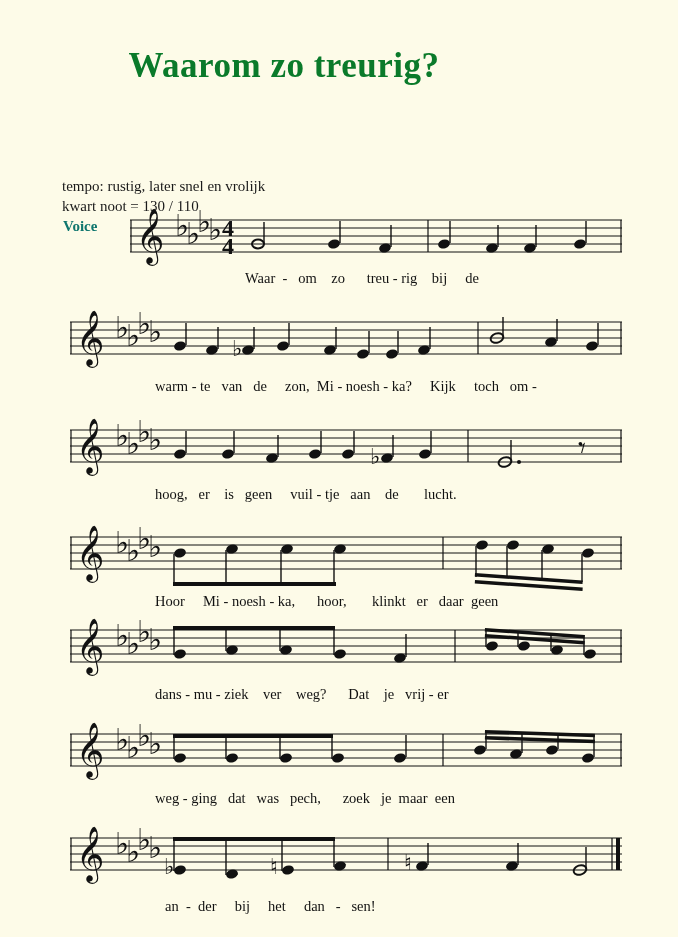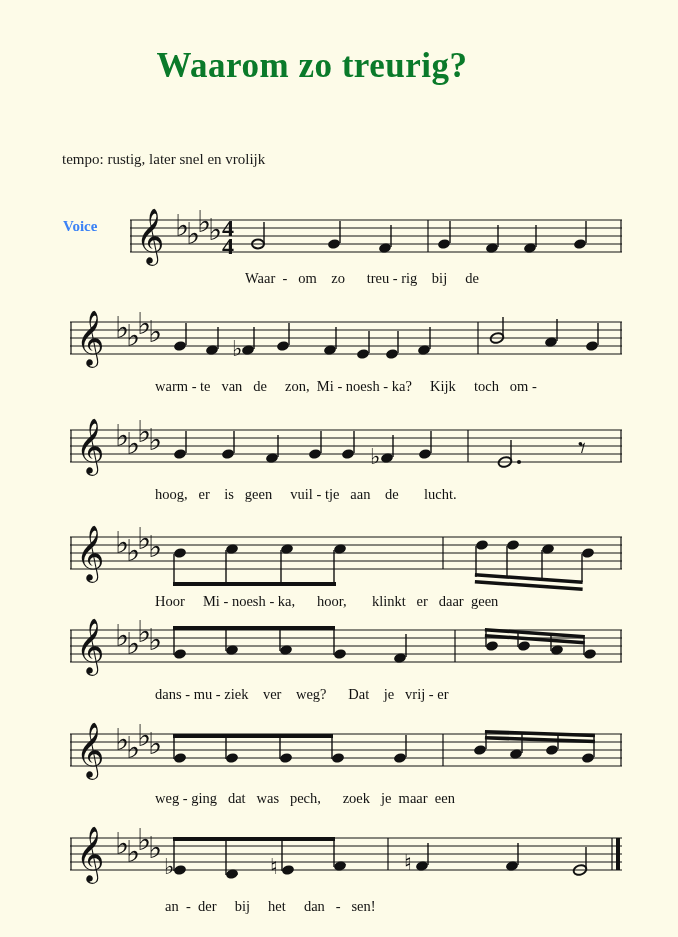--- a/index.html
+++ b/index.html
@@ -23,48 +23,47 @@
     position: absolute;
     top: 46px;
     left: 0;
     width: 568px;
     text-align: center;
     font-family: "Liberation Serif", serif;
     font-weight: bold;
     font-size: 35px;
     color: #0a7a2a;
     letter-spacing: 0.5px;
-    padding-left: 28px;
   }
   .website {
     position: absolute;
     top: 112px;
     right: 58px;
     font-family: "Liberation Serif", serif;
     font-weight: bold;
     font-size: 16px;
     color: #0a7a2a;
   }
   .tempo {
     position: absolute;
     left: 62px;
-    top: 149px;
+    top: 176px;
     font-family: "Liberation Serif", serif;
     font-size: 15px;
     color: #1a1a1a;
     line-height: 1.35;
   }
   .voice-label {
     position: absolute;
     left: 63px;
     top: 218px;
     font-family: "Liberation Serif", serif;
     font-weight: bold;
     font-size: 15px;
-    color: #3b82f6;
+    color: #0f766e;
   }
   .system {
     position: absolute;
     left: 0;
     width: 678px;
   }
   .lyrics {
     position: absolute;
     width: 678px;
     font-family: "Liberation Serif", serif;
@@ -77,20 +76,21 @@
 </style>
 </head>
 <body>
 
 <div class="sheet">
 
   <div class="title">Waarom zo treurig?</div>
 
   <div class="tempo">
     <div>tempo: rustig, later snel en vrolijk</div>
+    <div>kwart noot = 130 / 110</div>
   </div>
 
   <div class="voice-label">Voice</div>
 
   <div class="system" style="top:208px; height:70px;">
     <svg width="678" height="70">
       <g stroke="#111" stroke-width="1">
         <line x1="130" y1="12" x2="622" y2="12"></line>
         <line x1="130" y1="20" x2="622" y2="20"></line>
         <line x1="130" y1="28" x2="622" y2="28"></line>

